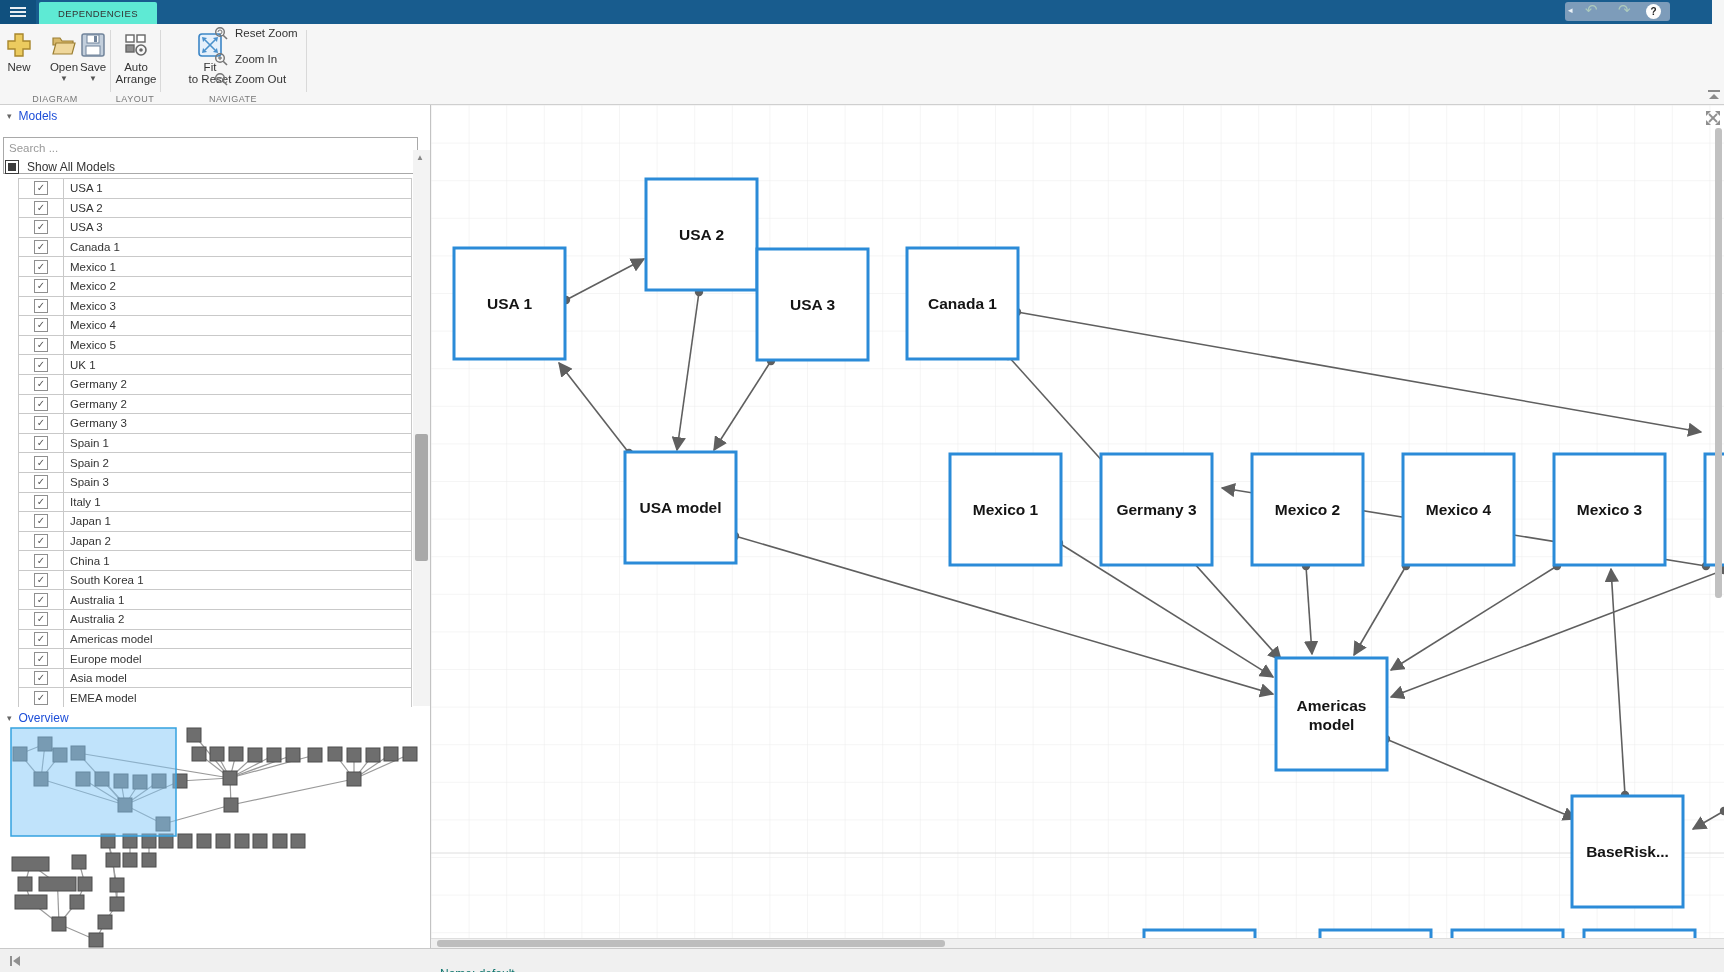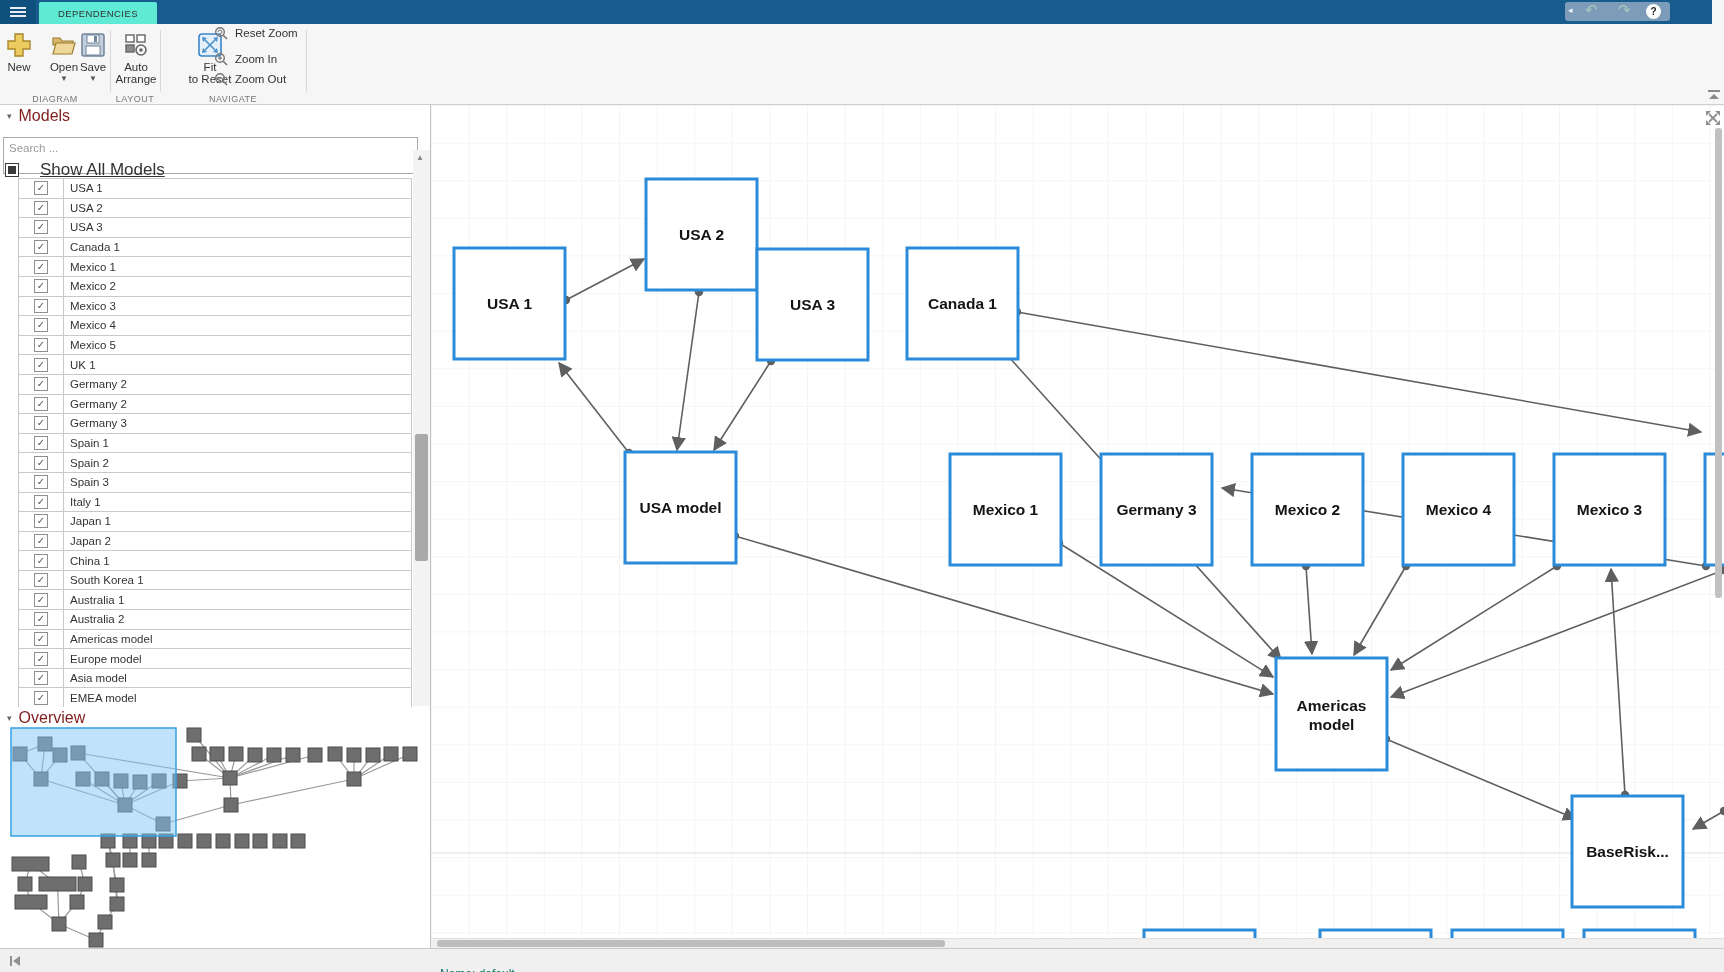--- a/index.html
+++ b/index.html
@@ -31,28 +31,28 @@
   .secline{position:absolute;top:70px;font-size:9px;color:#777;letter-spacing:.5px;text-align:center;}
   .nav-row{position:absolute;left:214px;height:18px;display:flex;align-items:center;cursor:pointer;}
   .nav-row .nlab{font-size:11.5px;color:#333;margin-left:6px;}
   .ribbon-collapse{position:absolute;left:1708px;top:66px;width:12px;height:12px;cursor:pointer;}
   .ribbon-collapse .bar{height:2px;background:#8a8a8a;margin-bottom:2px;}
   .ribbon-collapse .tri{width:0;height:0;margin:0 auto;border-left:5px solid transparent;border-right:5px solid transparent;border-bottom:5px solid #8a8a8a;}
   
   .sidebar{position:absolute;left:0;top:105px;width:431px;height:843px;background:#fff;border-right:1px solid #c3c3c3;box-sizing:border-box;}
   .phead{position:absolute;left:0;width:430px;height:22px;display:flex;align-items:center;background:#fff;}
   .phead .pcaret{margin-left:7px;font-size:9px;color:#666;cursor:pointer;}
-  .phead .ptitle{margin-left:7px;font-size:16px;color:#7f1d1d;}
+  .phead .ptitle{margin-left:7px;font-size:12px;color:#1d4ed8;}
   .search-box{position:absolute;left:3px;top:32px;width:408px;height:19px;border:1px solid #a9a9a9;
               font-family:"Liberation Sans",sans-serif;font-size:11.5px;color:#333;padding:0 0 16px 5px;outline:none;}
   .search-box::placeholder{color:#999;}
   .showall{position:absolute;left:5px;top:55px;display:flex;align-items:center;cursor:pointer;}
   .showall .tri-box{width:12px;height:12px;border:1px solid #3c3c3c;background:#fff;position:relative;}
   .showall .tri-box i{position:absolute;left:2px;top:2px;right:2px;bottom:2px;background:#3c3c3c;}
-  .showall .sa-lab{font-size:17px;color:#333;margin-left:21px;text-decoration:underline;}
+  .showall .sa-lab{font-size:12px;color:#333;margin-left:8px;}
   .mtable{position:absolute;left:18px;top:73px;width:394px;border:1px solid #c9c9c9;border-bottom:none;box-sizing:border-box;}
   .mrow{height:18.6px;display:flex;align-items:center;border-bottom:1px solid #c9c9c9;cursor:default;}
   .mcbcell{width:45px;height:100%;border-right:1px solid #c9c9c9;display:flex;align-items:center;justify-content:center;box-sizing:border-box;}
   .cb{width:12px;height:12px;border:1px solid #8f8f8f;background:#fff;font-size:10px;line-height:11px;color:#555;text-align:center;cursor:pointer;}
   .mname{font-size:11.5px;color:#333;margin-left:6px;}
   .vscroll-list{position:absolute;left:413px;top:45px;width:17px;height:556px;background:#f3f3f3;}
   .vscroll-list .up{position:absolute;left:3px;top:3px;font-size:8px;color:#888;cursor:pointer;}
   .vscroll-list .thumb{position:absolute;left:2px;top:284px;width:13px;height:127px;background:#a9a9a9;border-radius:2px;cursor:pointer;}
   .minimap{position:absolute;left:0;top:621px;width:431px;height:222px;}
   

